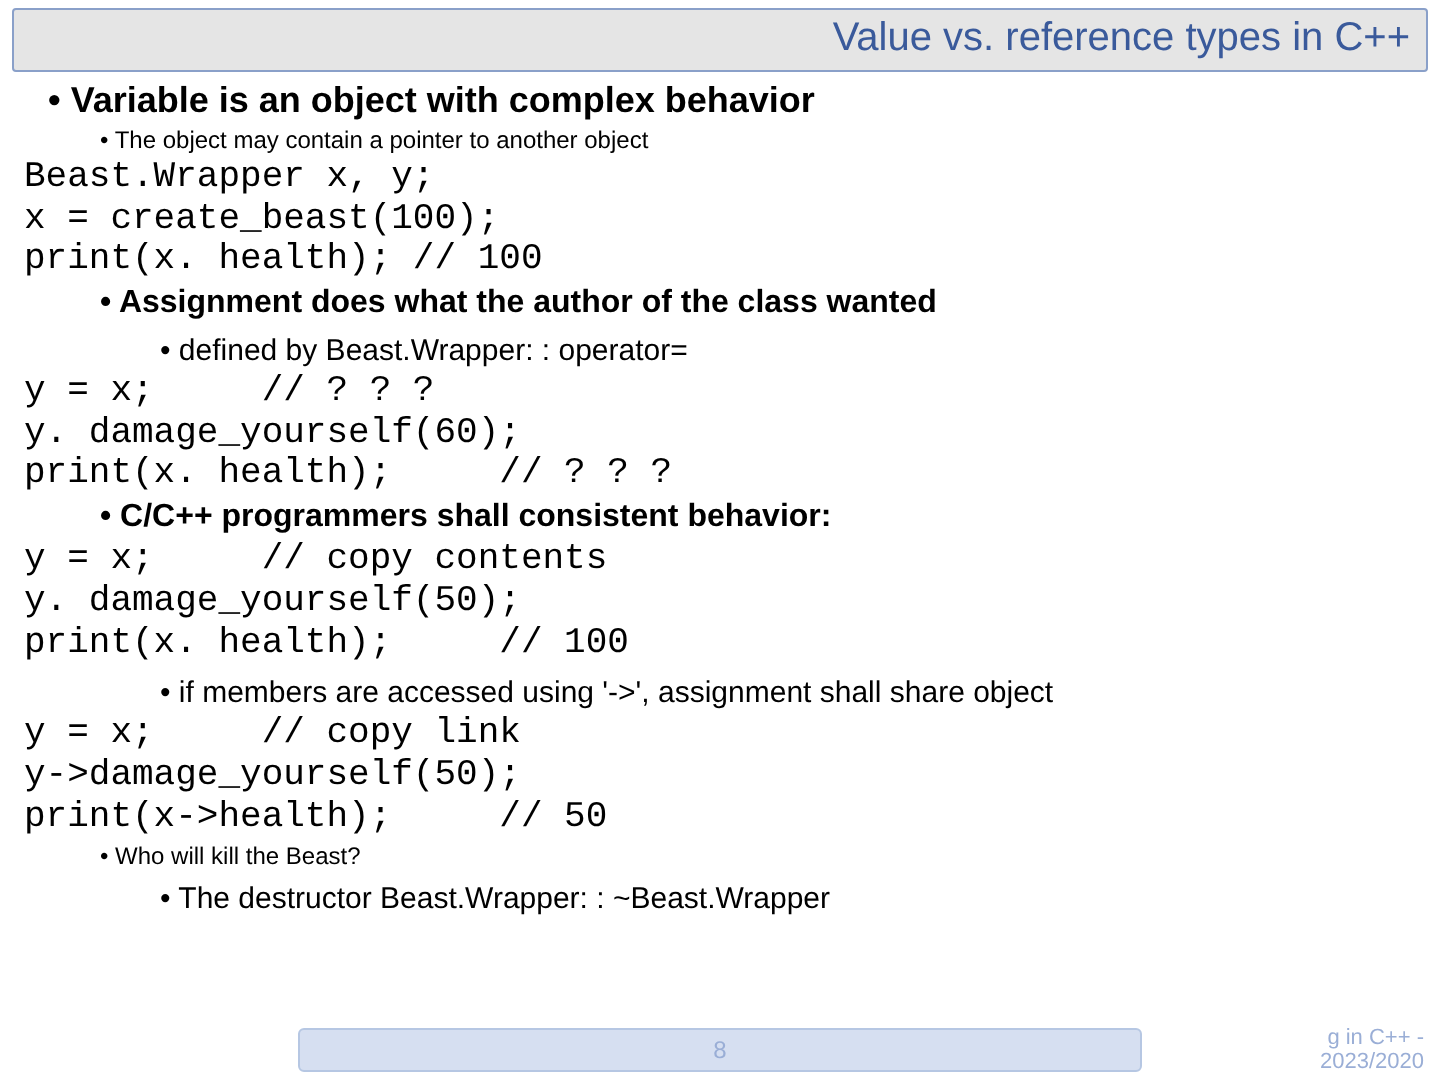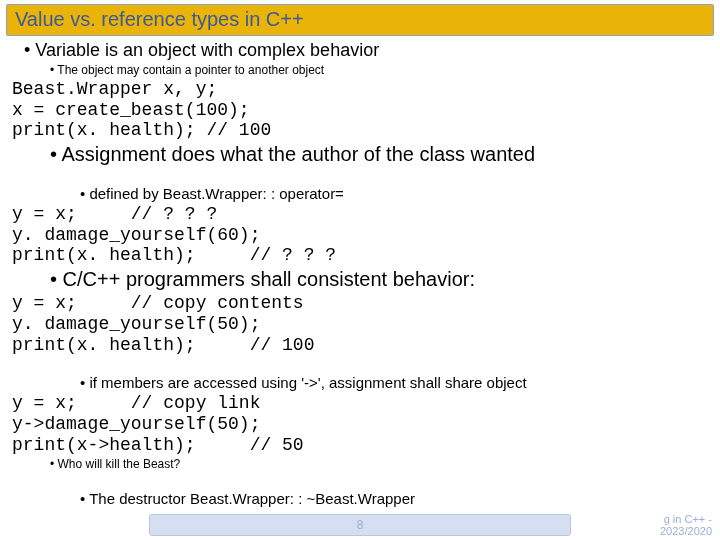--- a/index.html
+++ b/index.html
@@ -12,51 +12,52 @@
     color: #000;
     overflow: hidden;
   }
   .slide {
     position: relative;
     width: 720px;
     height: 540px;
     box-sizing: border-box;
   }
   .title-bar {
-    background: #eab308;
+    background: #e5e5e5;
     border: 1px solid #8aa0c9;
     border-radius: 2px;
     margin: 4px 6px 2px 6px;
     padding: 3px 8px 4px 8px;
     color: #3a5a9b;
     font-size: 20px;
     font-weight: 400;
     box-sizing: border-box;
+    text-align: right;
   }
   .body {
     padding: 0 6px 0 6px;
   }
   .b1 {
     font-size: 18px;
     margin: 4px 0 0 18px;
-    font-weight: 400;
+    font-weight: 700;
   }
   .b2 {
     font-size: 12px;
     margin: 2px 0 0 44px;
     font-weight: 400;
   }
   .b2b {
-    font-size: 20px;
+    font-size: 16px;
     margin: 2px 0 0 44px;
-    font-weight: 400;
+    font-weight: 700;
   }
   .b3 {
     font-size: 15px;
-    margin: 19px 0 0 74px;
+    margin: 6px 0 0 74px;
     font-weight: 400;
   }
   .dot::before {
     content: "• ";
   }
   pre.code {
     font-family: "Courier New", monospace;
     font-size: 18px;
     line-height: 1.15;
     margin: 2px 0 2px 6px;

